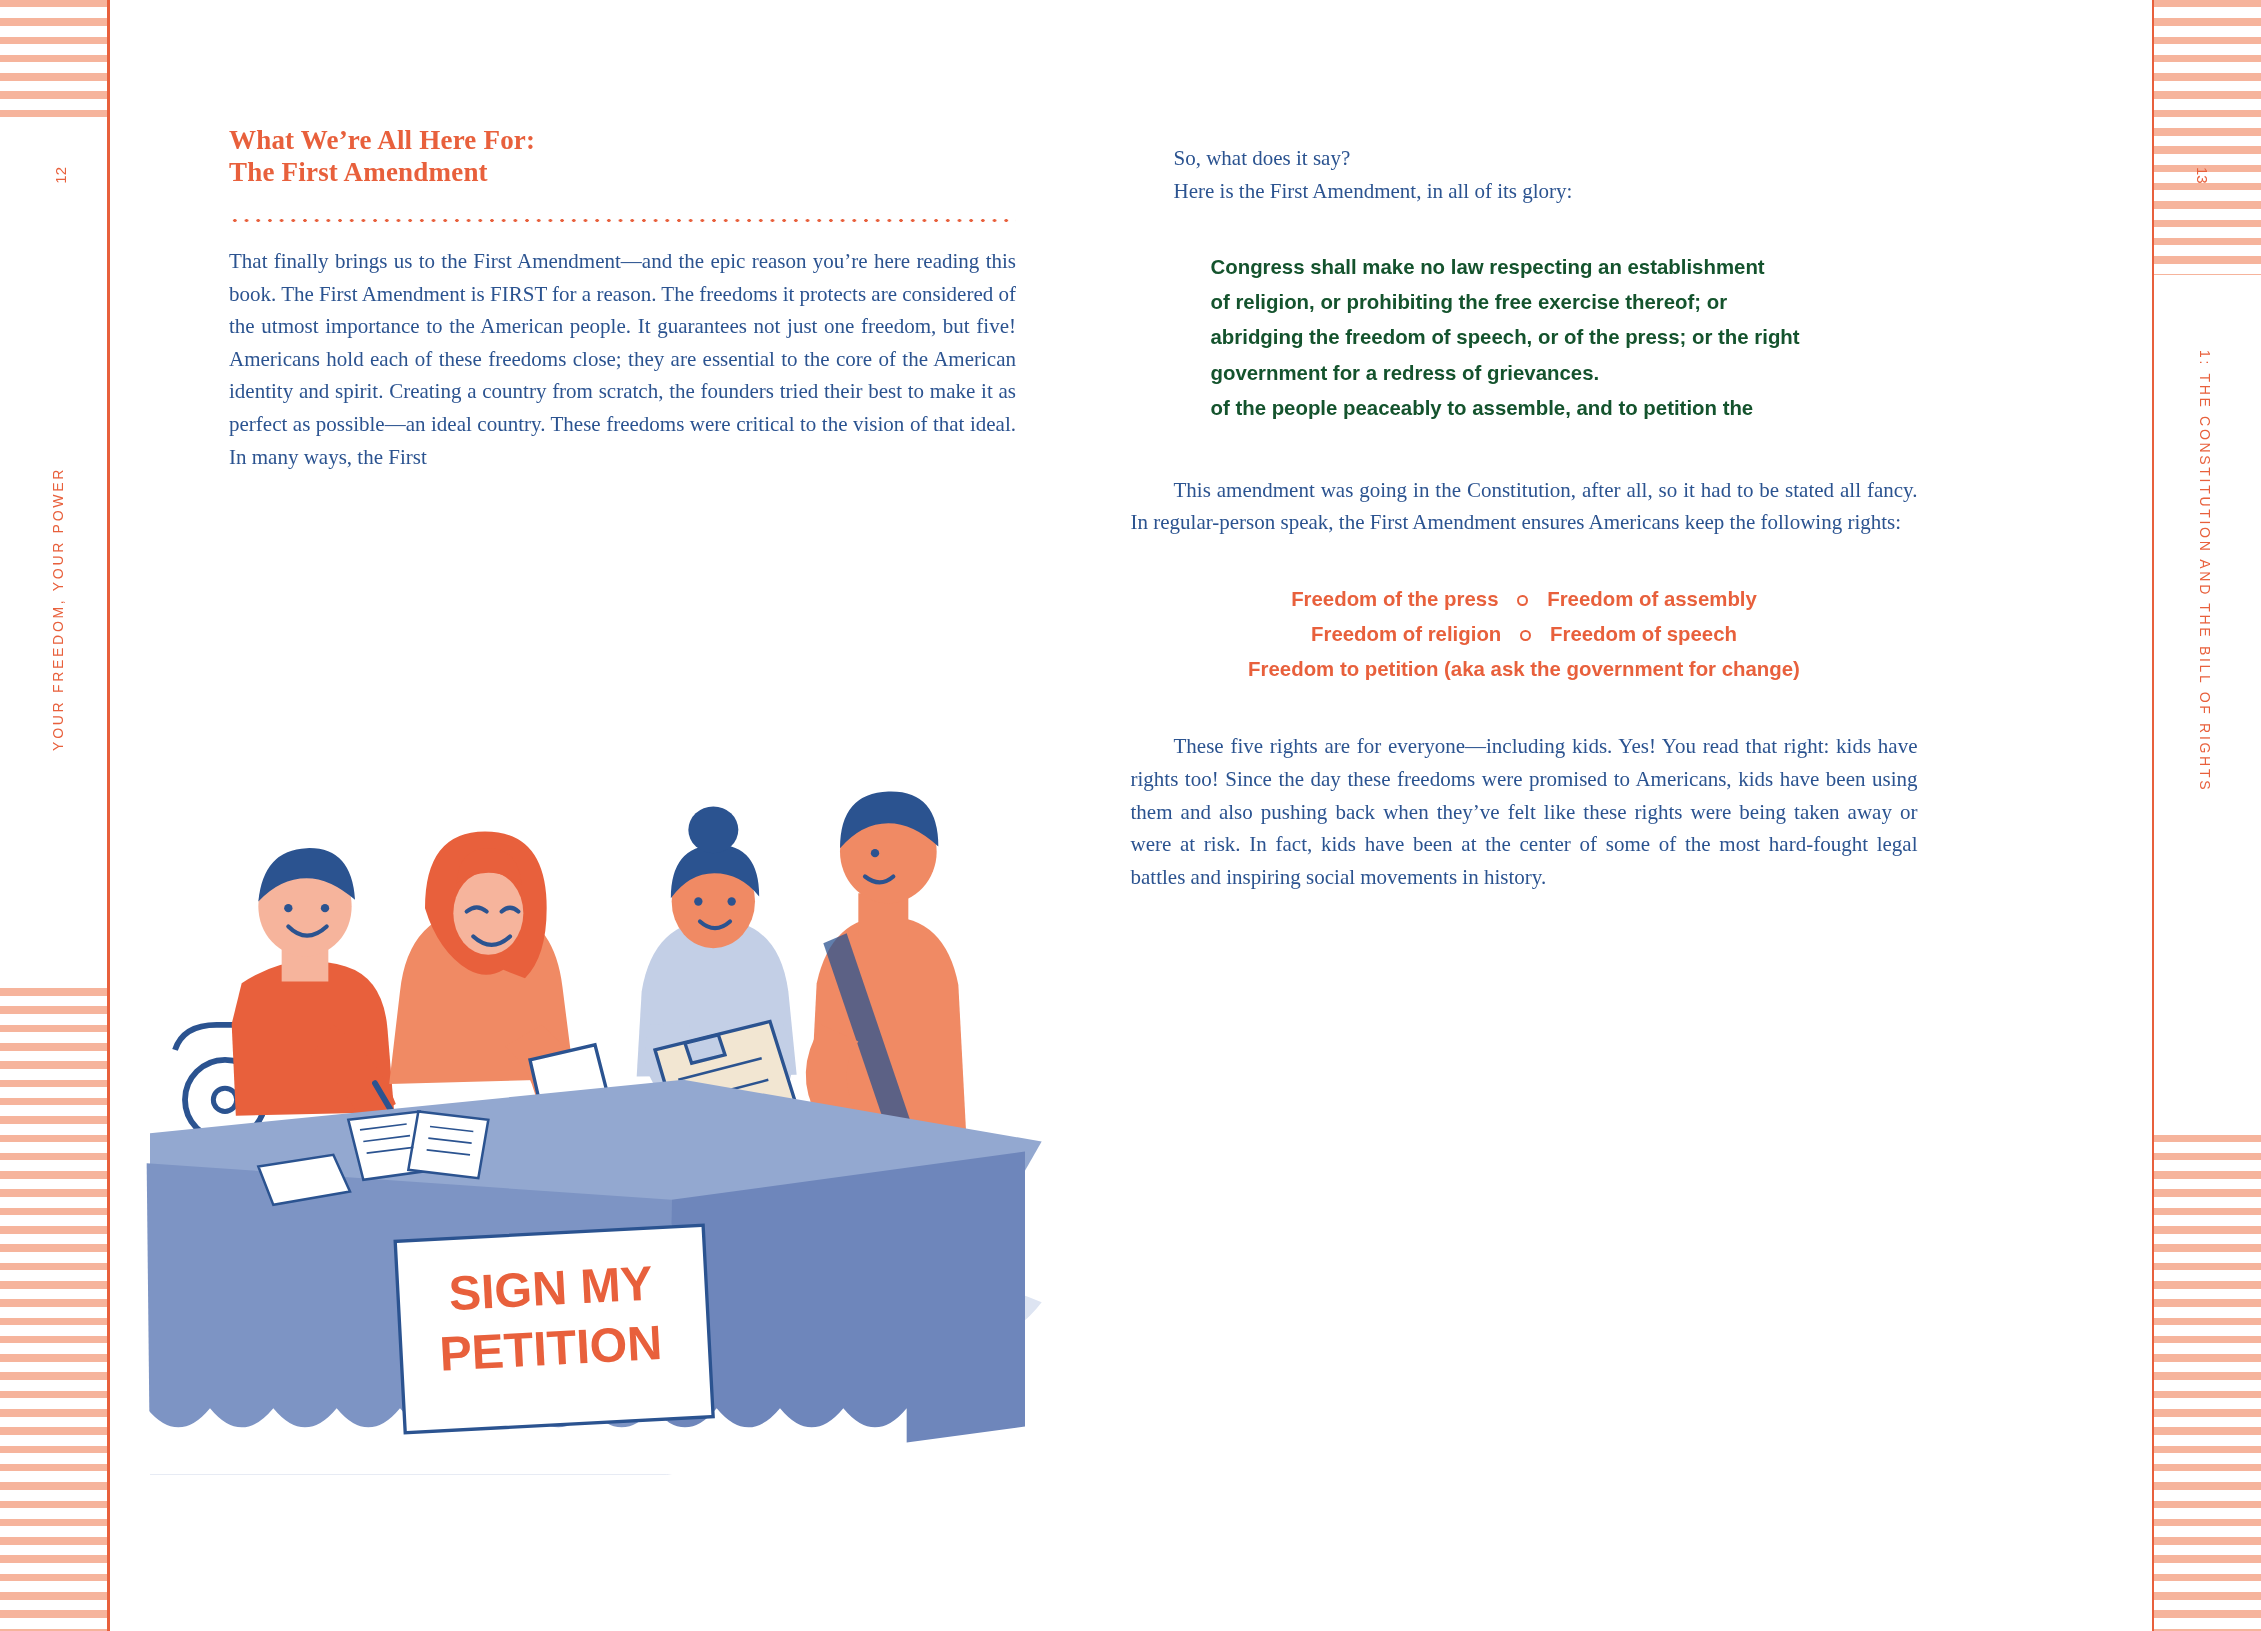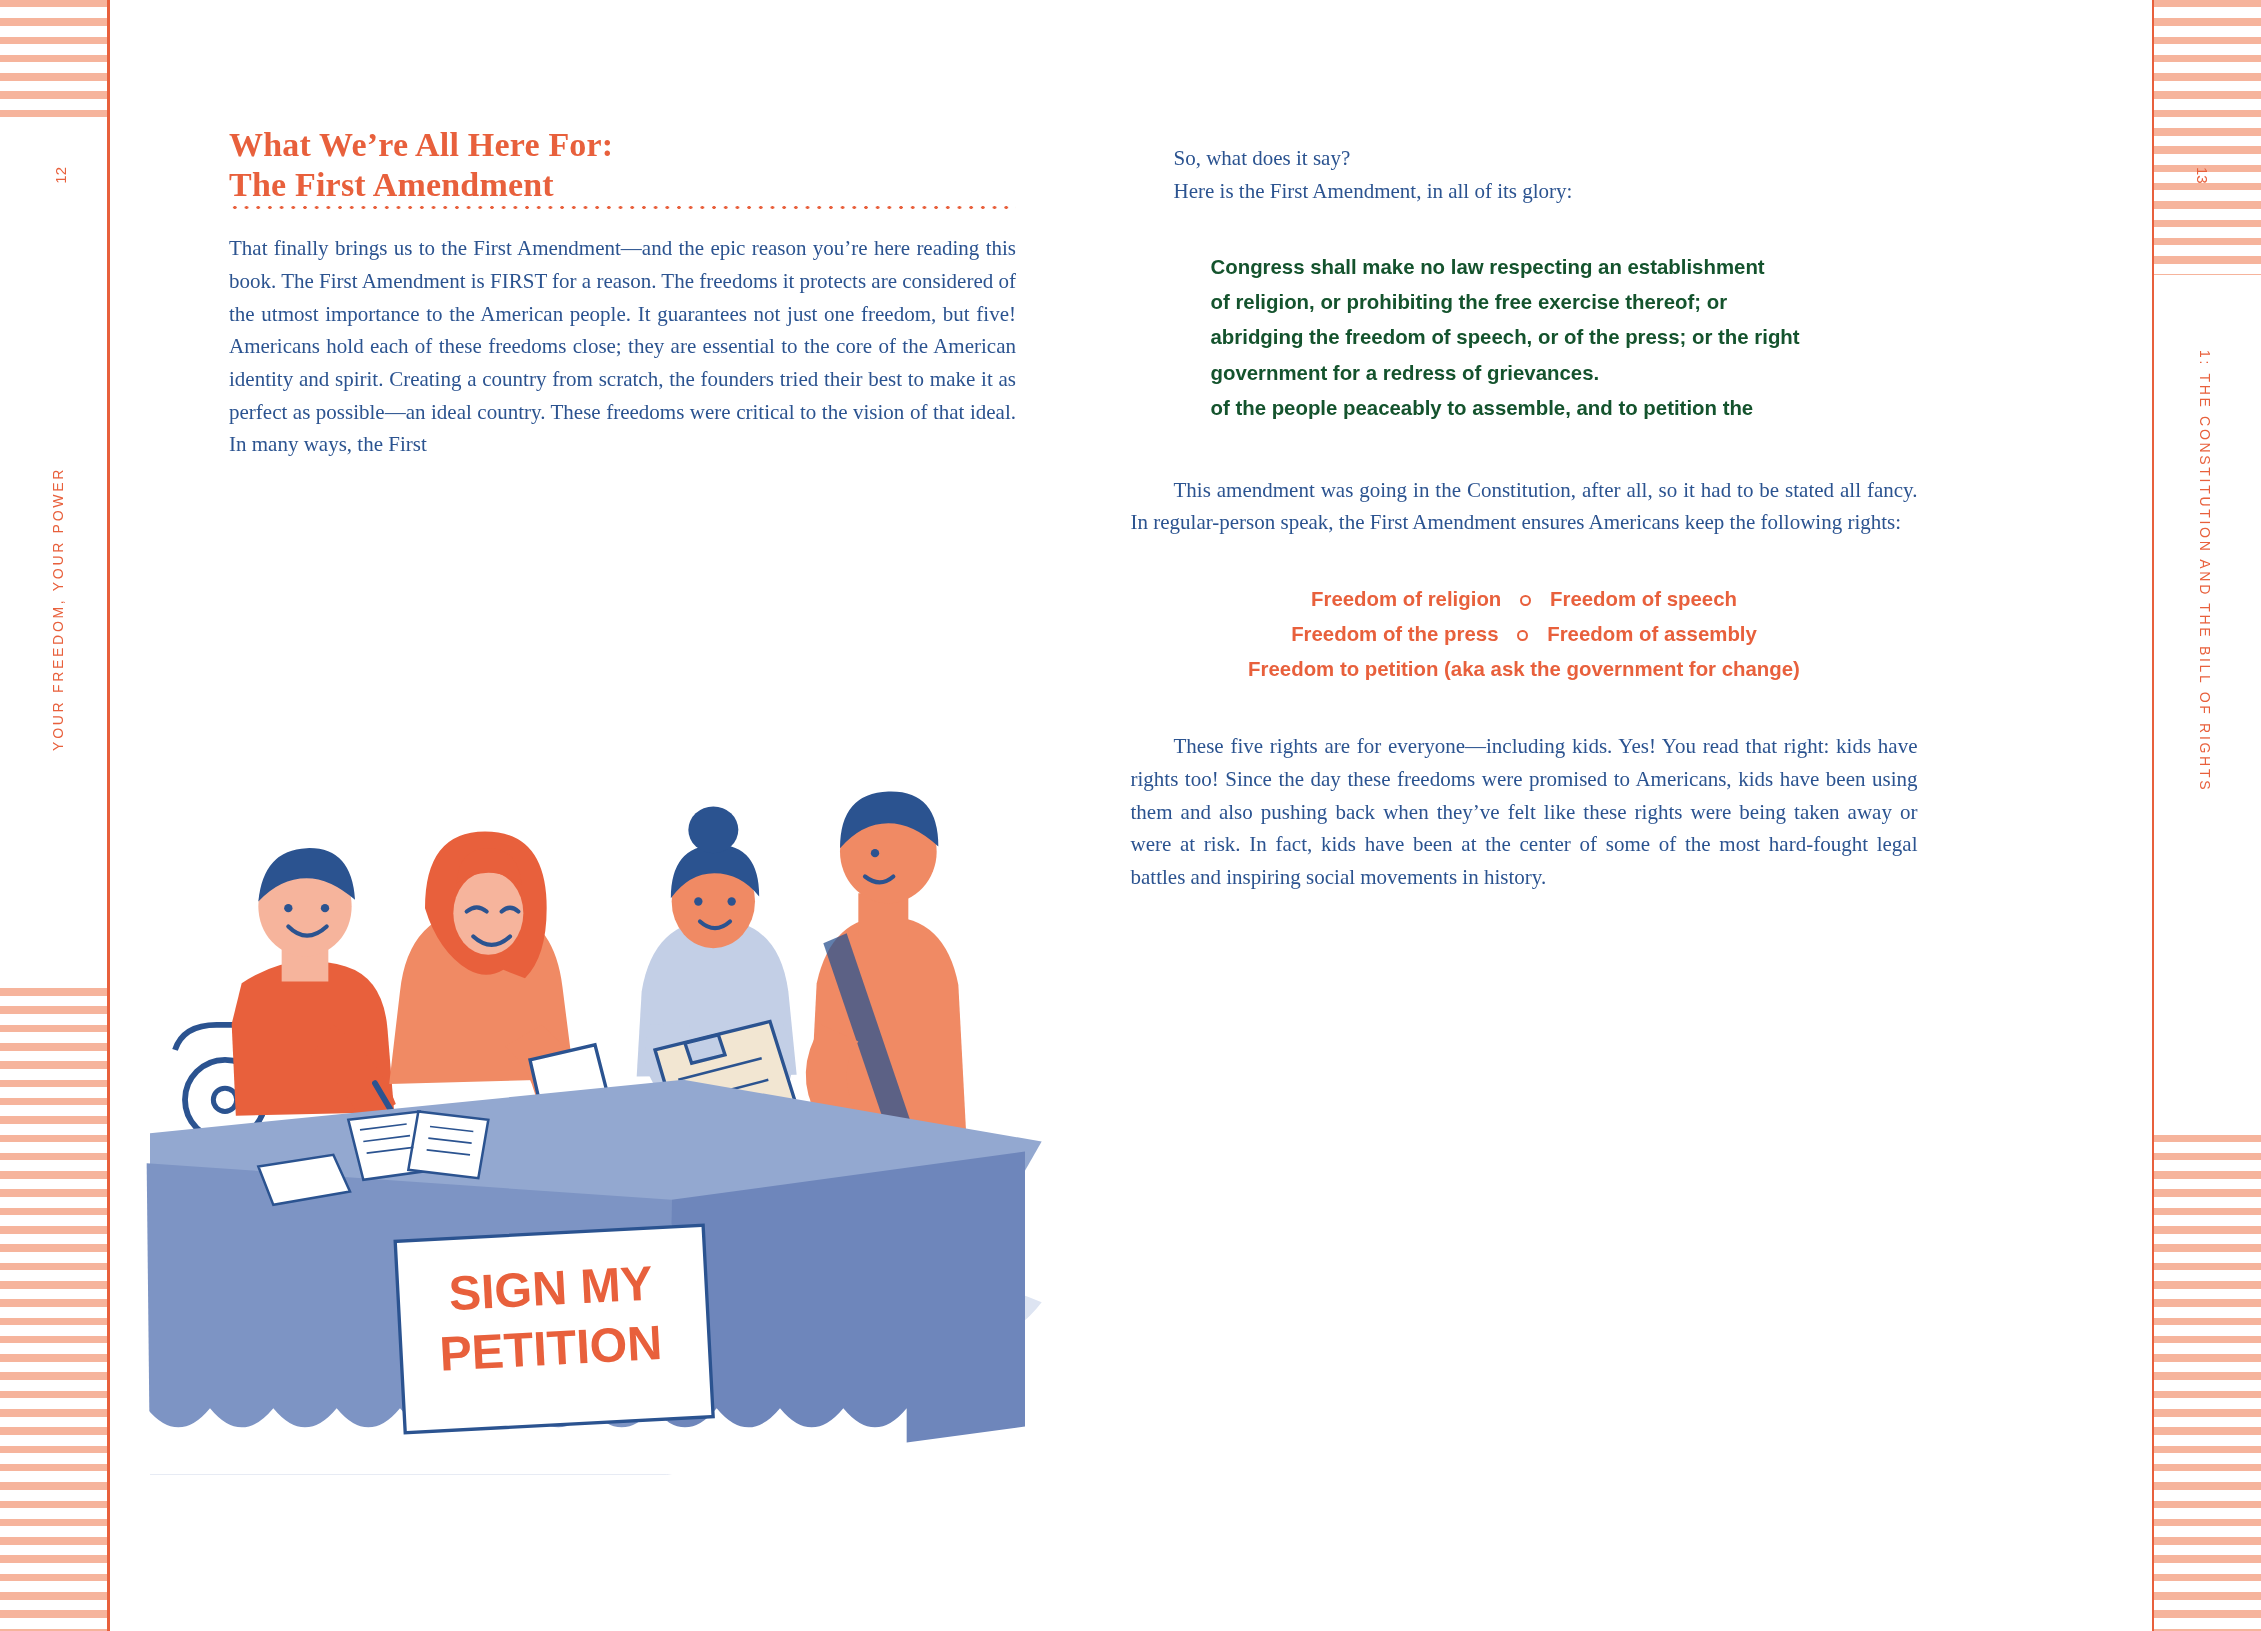--- a/index.html
+++ b/index.html
@@ -68,23 +68,23 @@
 
   
   .page{position:relative;flex:1 1 50%;}
   .col-left{padding:125px 0 0 229px;}
   .col-right{padding:142px 0 0 0;}
 
   h1.head{
     font-family:"Liberation Serif", serif;
     font-weight:bold;
     color:#e8603c;
-    font-size:34px;
+    font-size:27px;
     line-height:1.18;
-    margin:0 0 0 0;
+    margin:0 0 29px 0;
     letter-spacing:0.2px;
     width:783px;
   }
   .dotrule{
     width:787px;height:4.2px;
     background-image:radial-gradient(circle, #e8603c 1.7px, rgba(0,0,0,0) 1.8px);
     background-size:11.7px 5px;
     background-repeat:repeat-x;
     margin-bottom:23px;
   }
@@ -300,29 +300,29 @@
         <div>government for a redress of grievances.</div>
         <div>of the people peaceably to assemble, and to petition the</div>
       </div>
 
       <div class="gapline"></div>
 
       <p class="body indent" style="margin-top:23px">This amendment was going in the Constitution, after all, so it had to be stated all fancy. In regular-person speak, the First Amendment ensures Americans keep the following rights:</p>
 
       <div class="rights">
         <div>
+          <span>Freedom of the press</span>
+          <span class="dot"></span>
+          <span>Freedom of assembly</span>
+        </div>
+        <div>
           <span>Freedom of religion</span>
           <span class="dot"></span>
           <span>Freedom of speech</span>
         </div>
-        <div>
-          <span>Freedom of the press</span>
-          <span class="dot"></span>
-          <span>Freedom of assembly</span>
-        </div>
         <div>Freedom to petition (aka ask the government for change)</div>
       </div>
 
       <p class="body indent" style="margin-top:43px">These five rights are for everyone—including kids. Yes! You read that right: kids have rights too! Since the day these freedoms were promised to Americans, kids have been using them and also pushing back when they’ve felt like these rights were being taken away or were at risk. In fact, kids have been at the center of some of the most hard-fought legal battles and inspiring social movements in history.</p>
     </div>
   </div>
 </div>
 
 
 </body></html>

